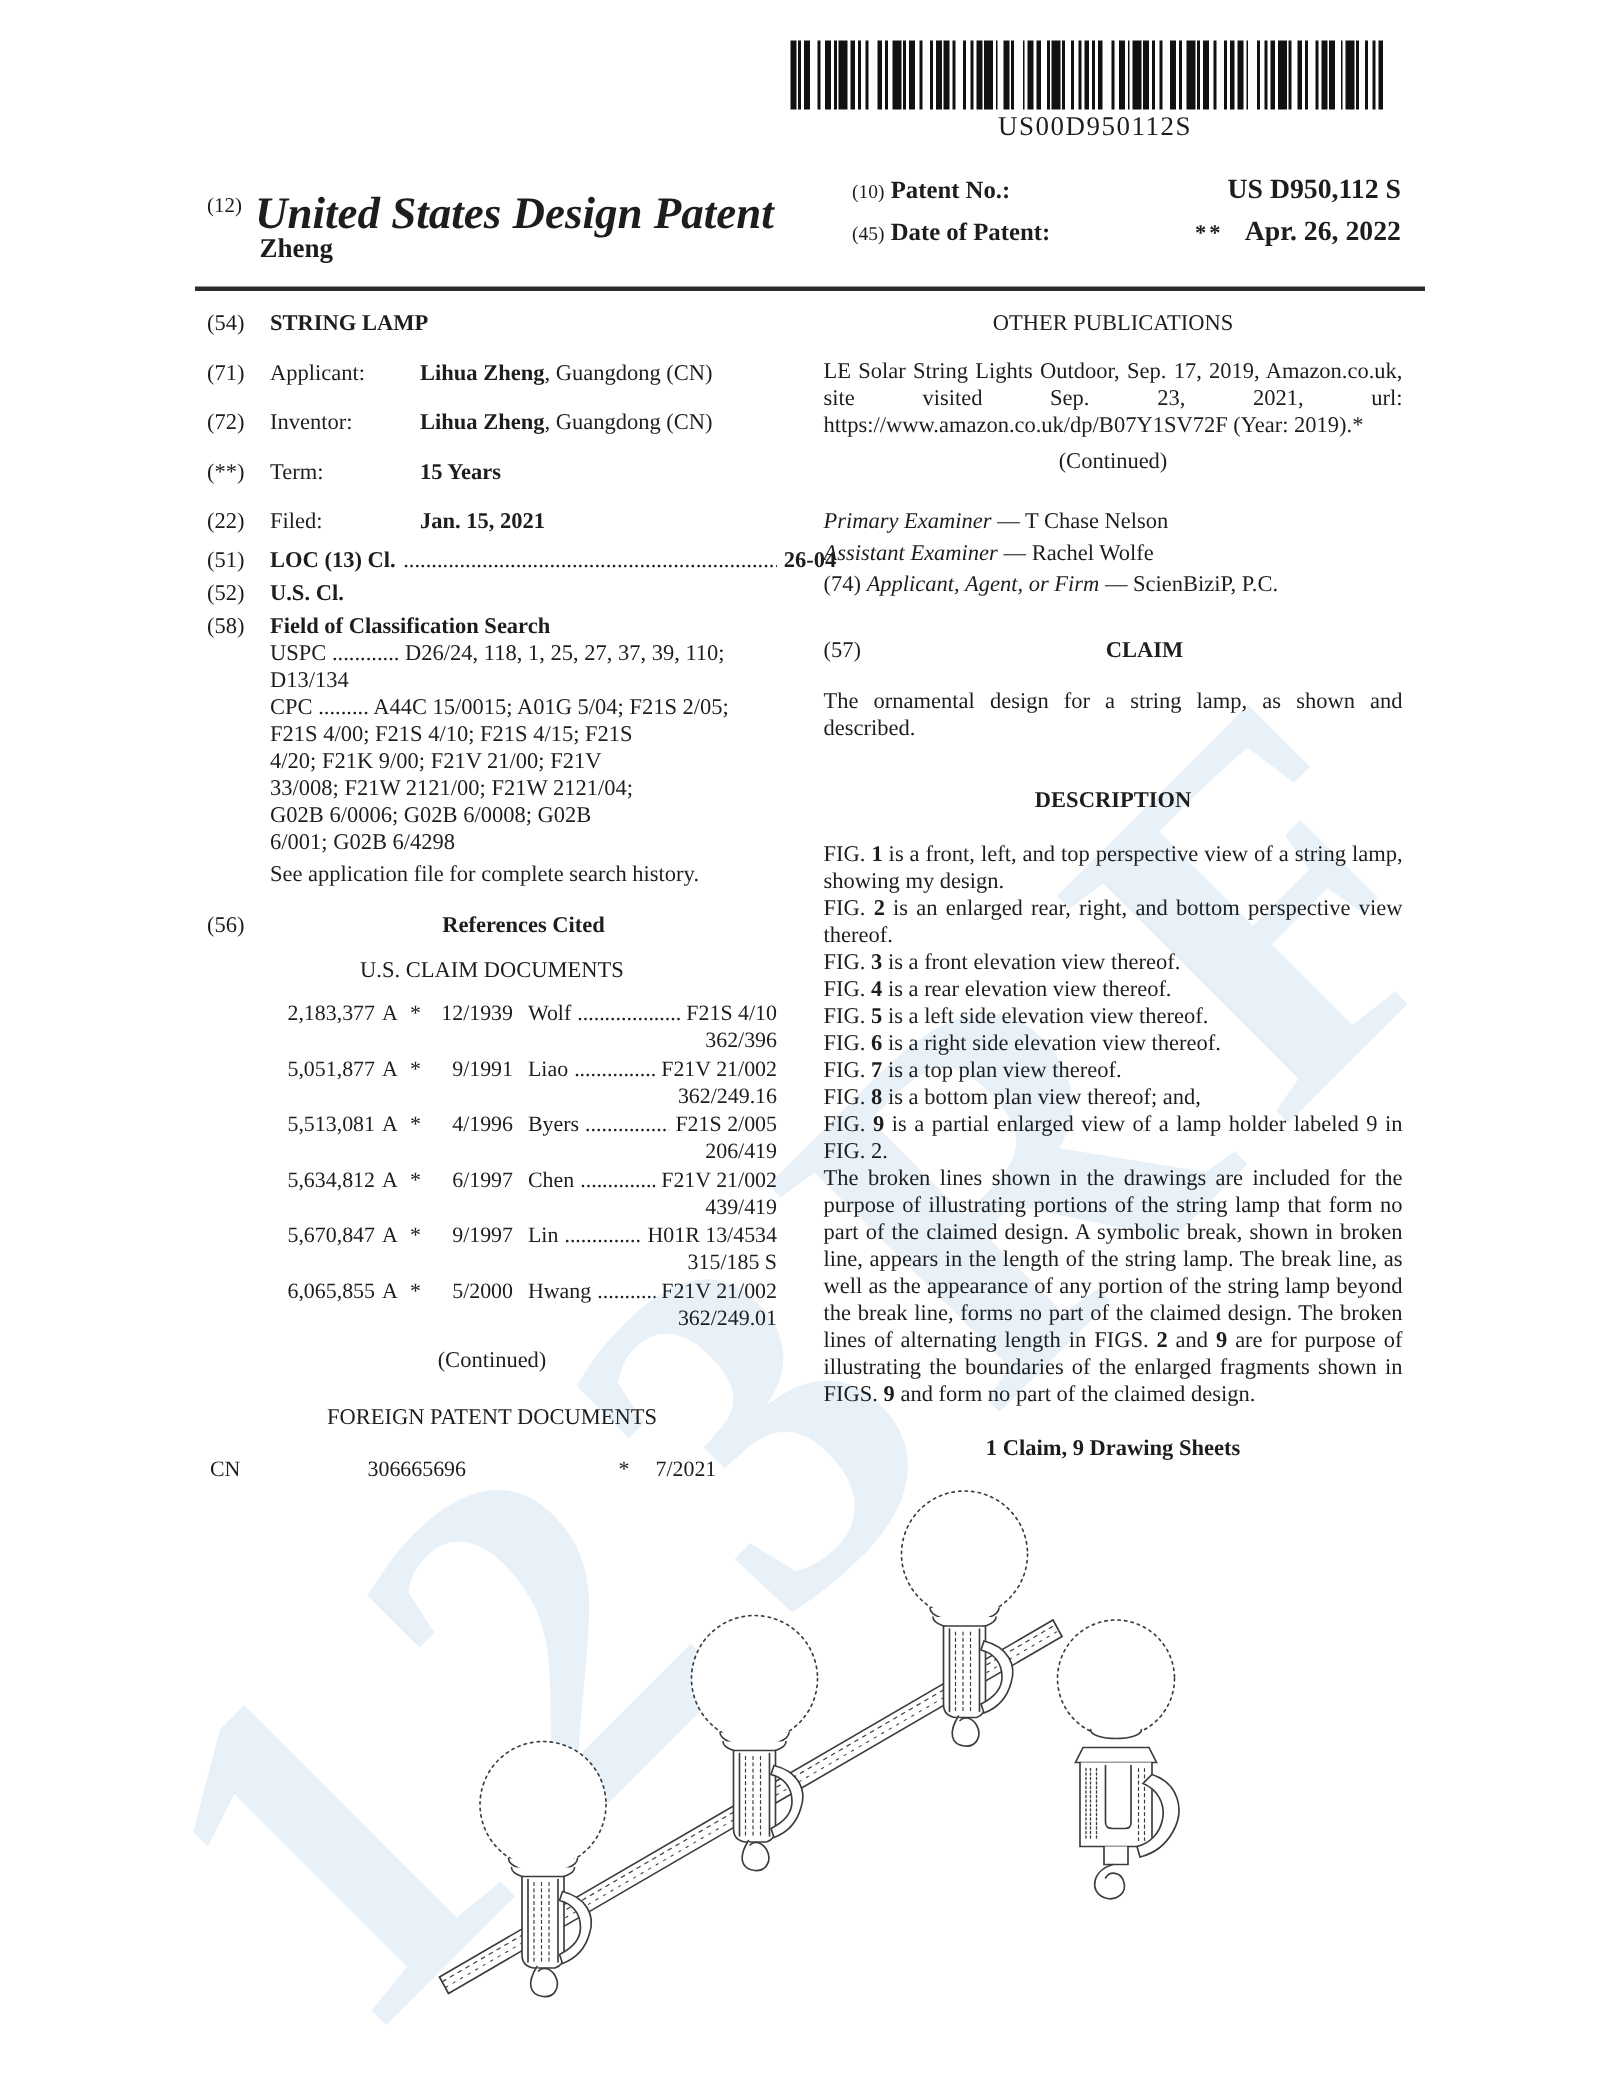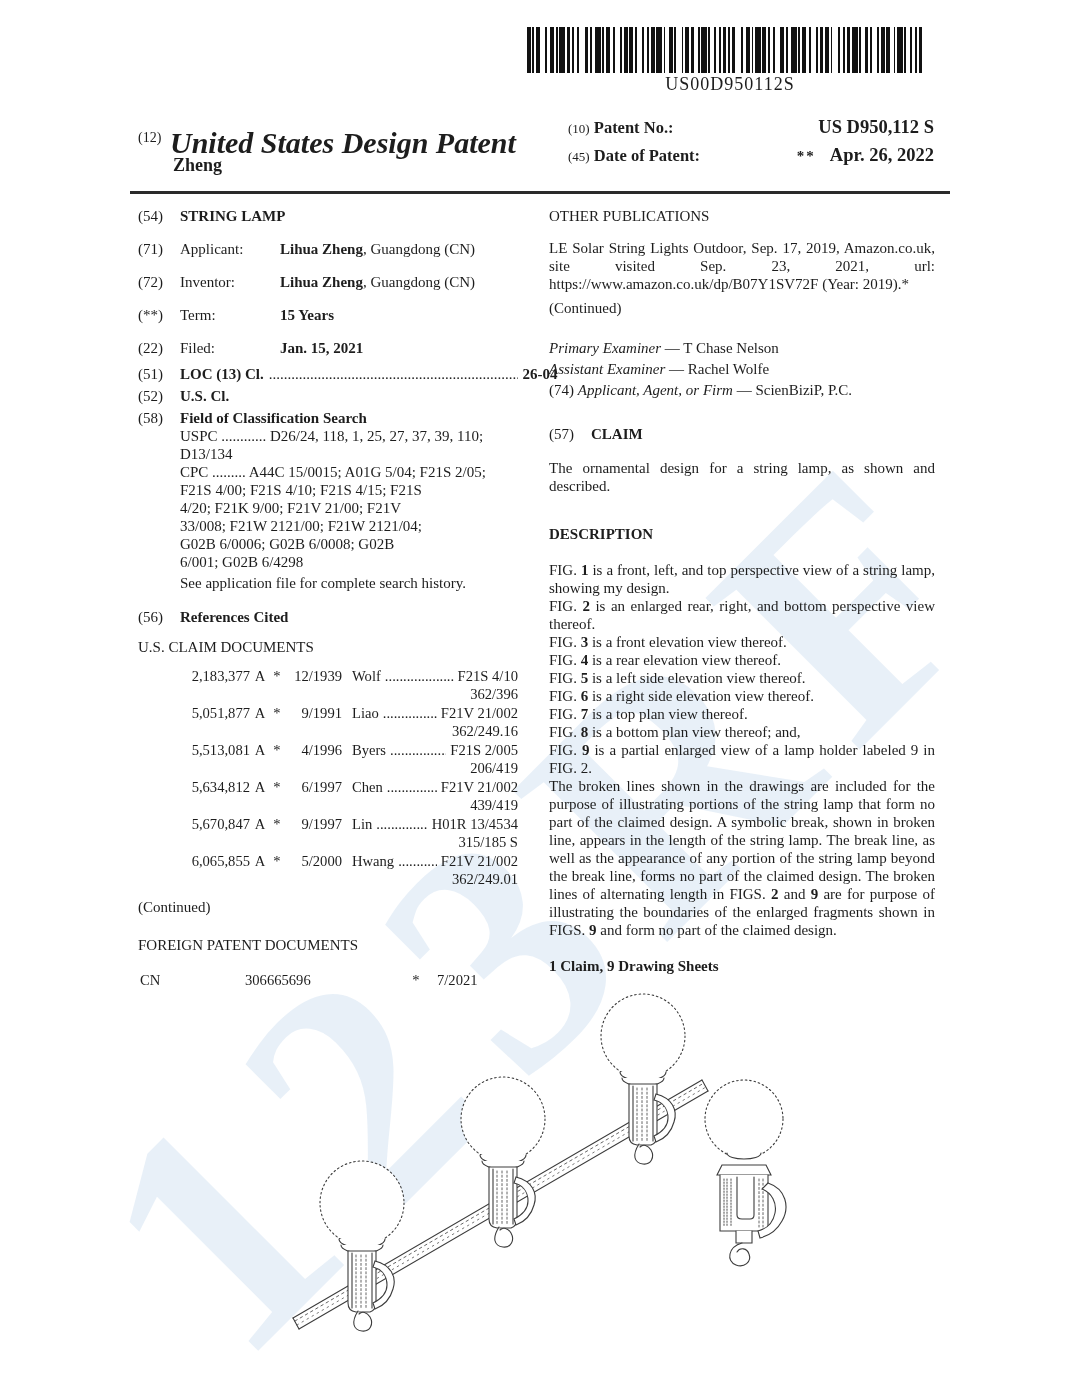--- a/index.html
+++ b/index.html
@@ -1,20 +1,20 @@
 <!DOCTYPE html>
 <html><head>
 <meta charset="utf-8">
 <style>
   html,body{margin:0;padding:0;background:#fff;}
   .page{position:relative;width:1080px;height:1397px;background:#fff;overflow:hidden;
         font-family:"Liberation Serif","DejaVu Serif",serif;color:#1d1d1d;}
   .b{font-weight:bold;}
   .i{font-style:italic;}
-  .center{text-align:left;}
+  .center{text-align:center;}
   .ralign{text-align:left;}
 
   
   .wm{position:absolute;left:55px;top:1185px;width:1600px;z-index:0;pointer-events:none;
       font-family:"Liberation Serif",serif;font-weight:bold;font-size:330px;line-height:300px;
       color:rgba(168,196,228,0.26);letter-spacing:34px;
       transform:rotate(-45deg);transform-origin:0 0;}
 
   
   .barcode-wrap{position:absolute;left:527px;top:27px;width:406px;z-index:2;}

